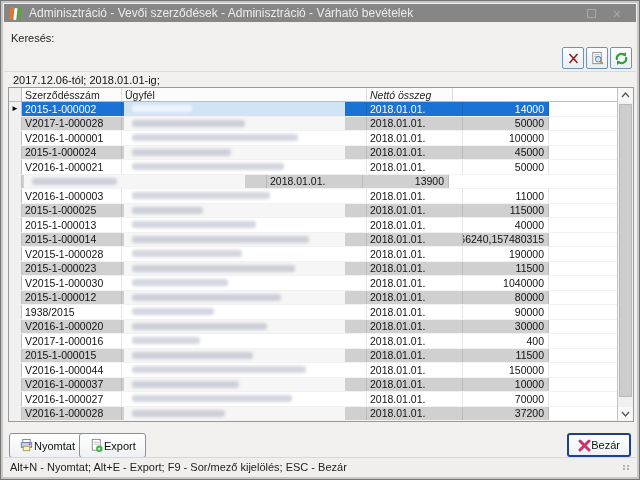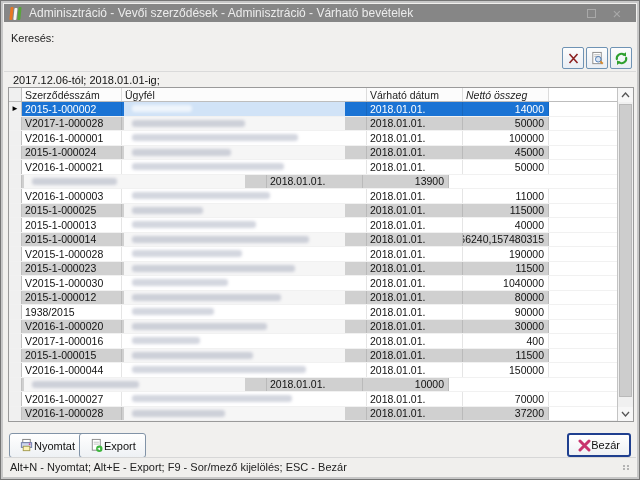--- a/index.html
+++ b/index.html
@@ -147,21 +147,20 @@
 
   <div class="sep-line"></div>
   <div class="filter-text">2017.12.06-tól; 2018.01.01-ig;</div>
 
   <div class="grid">
     <div class="grid-main">
       <div class="grid-header">
         <div class="h-cell c-ind"></div>
         <div class="h-cell c-con">Szerződésszám</div>
         <div class="h-cell c-cus">Ügyfél</div>
-        <div class="h-cell c-date">Várható dátum</div>
         <div class="h-cell c-amt" style="justify-content:flex-start;font-style:italic;">Nettó összeg</div>
         <div class="h-cell c-fill"></div>
       </div>
       <div class="grid-body" id="grid-body">
           <div class="grid-row selected">
             <div class="cell c-ind">►</div>
             <div class="cell c-con">2015-1-000002</div>
             <div class="cell c-cus">
               <div class="redact">
                 <div class="smudge light" style="width: 60px;"></div>
@@ -381,20 +380,21 @@
               <div class="redact">
                 <div class="smudge" style="width: 174px;"></div>
               </div>
             </div>
             <div class="cell c-date">2018.01.01.</div>
             <div class="cell c-amt">150000</div>
             <div class="cell c-fill"></div>
           </div>
           <div class="grid-row alt">
             <div class="cell c-ind"></div>
+            <div class="cell c-con">V2016-1-000037</div>
             <div class="cell c-cus">
               <div class="redact">
                 <div class="smudge" style="width: 107px;"></div>
               </div>
             </div>
             <div class="cell c-date">2018.01.01.</div>
             <div class="cell c-amt">10000</div>
             <div class="cell c-fill"></div>
           </div>
           <div class="grid-row">

